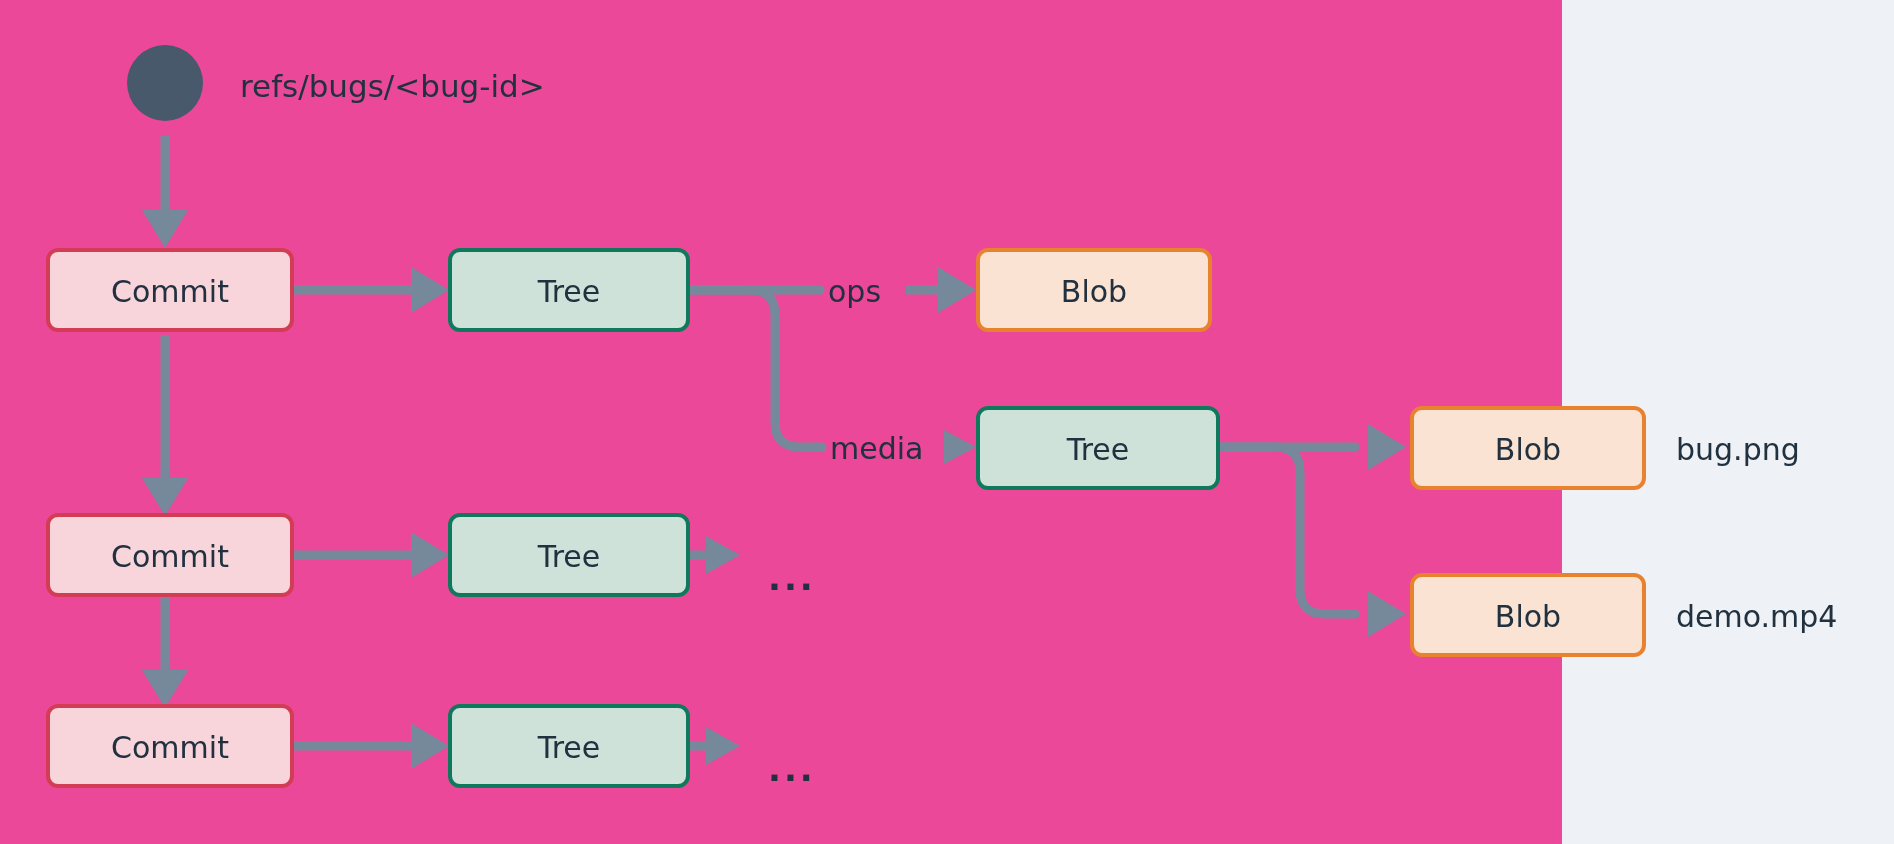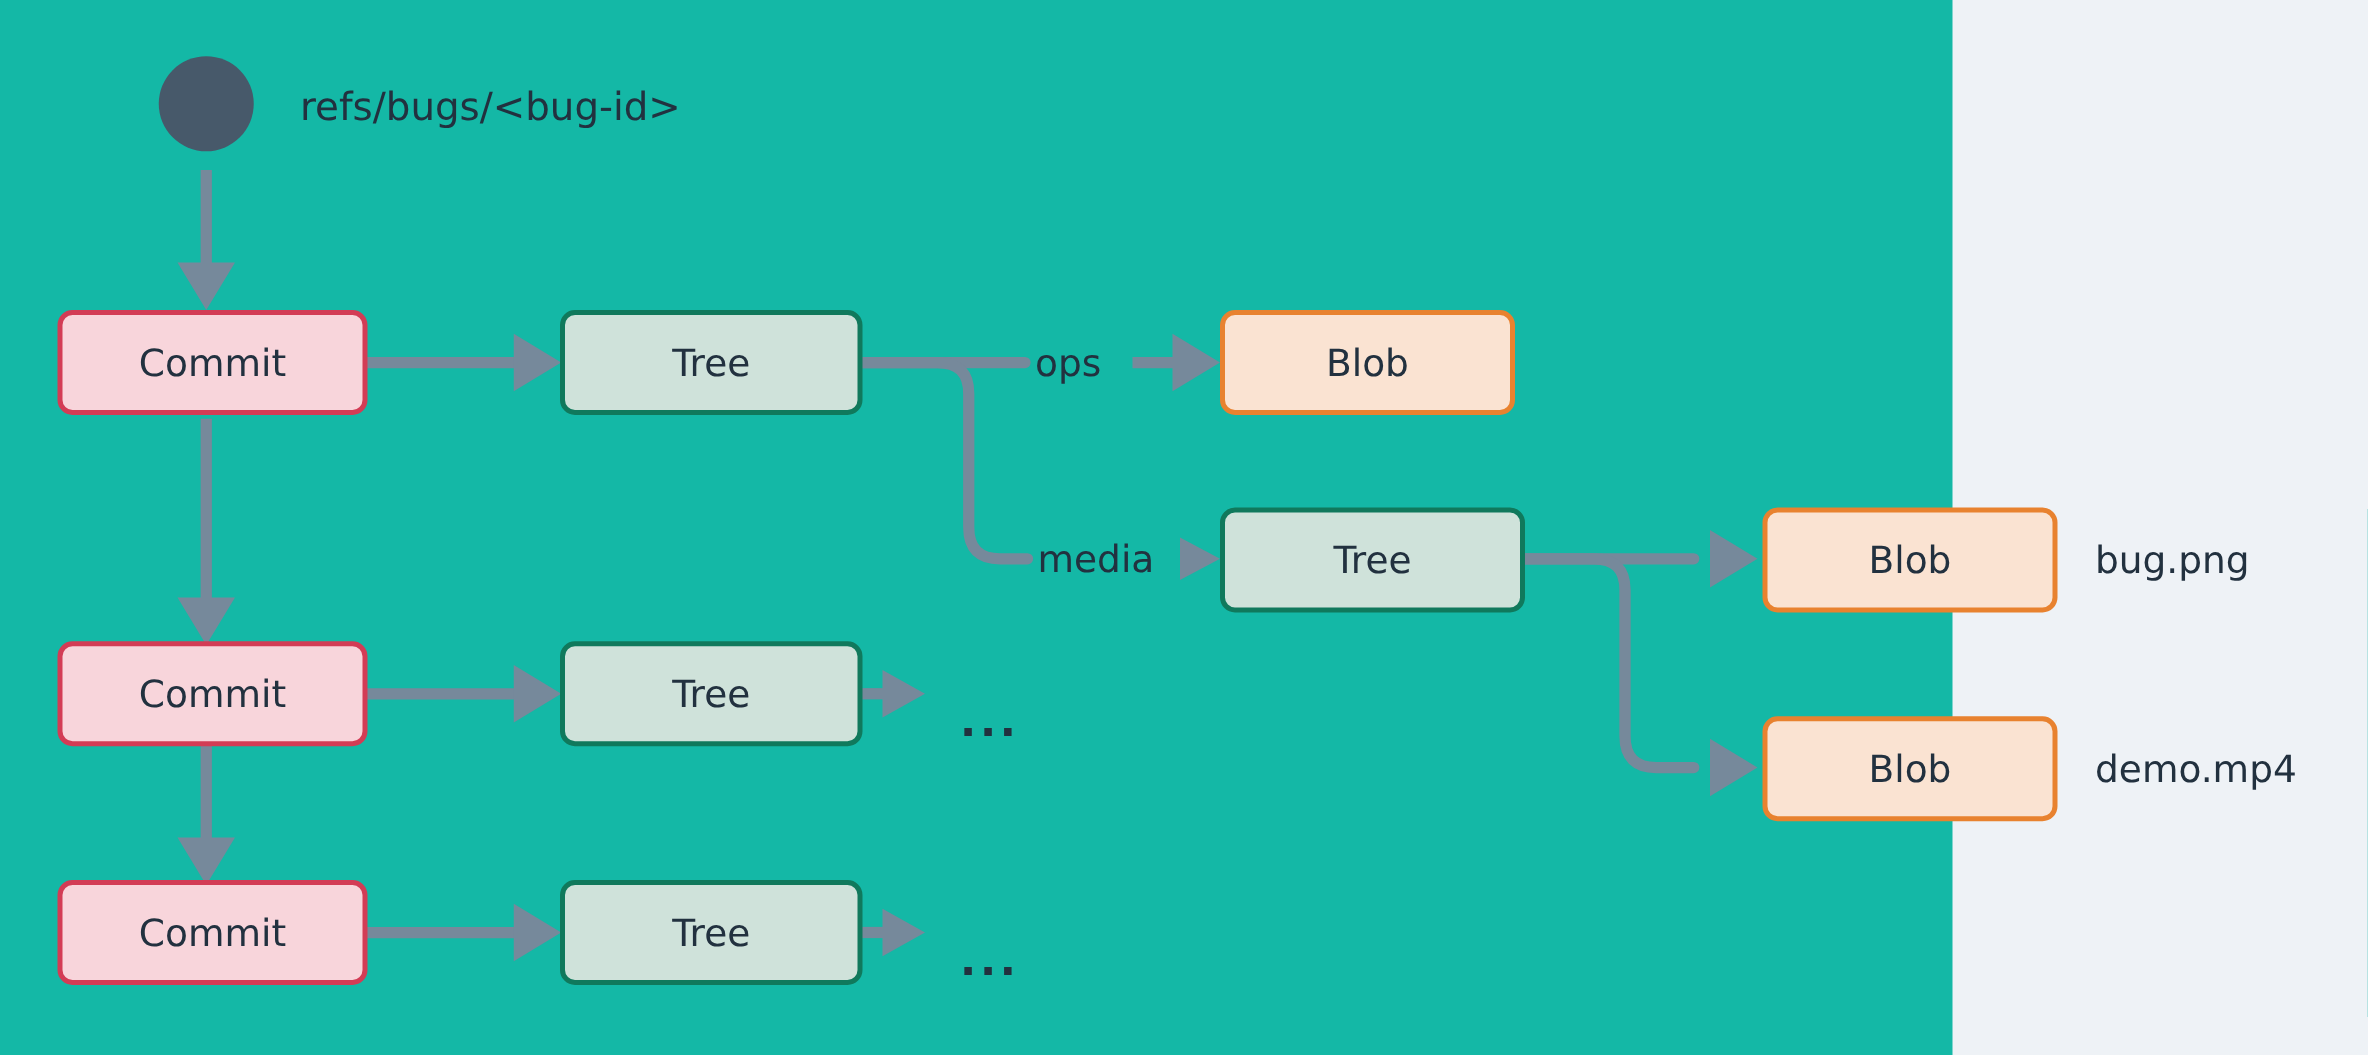--- a/index.html
+++ b/index.html
@@ -10,21 +10,21 @@
   body {
     width: 1894px;
     height: 844px;
     overflow: hidden;
     font-family: "DejaVu Sans", "Liberation Sans", sans-serif;
   }
   #diagram-root {
     position: relative;
     width: 1562px;
     height: 844px;
-    background: #14b8a6;
+    background: #ec4899;
   }
   svg#git-object-graph {
     display: block;
     width: 1894px;
     height: 844px;
   }
   .node-box {
     stroke-width: 4px;
   }
   .node-commit { fill: #f8d5db; stroke: #d33c55; }

